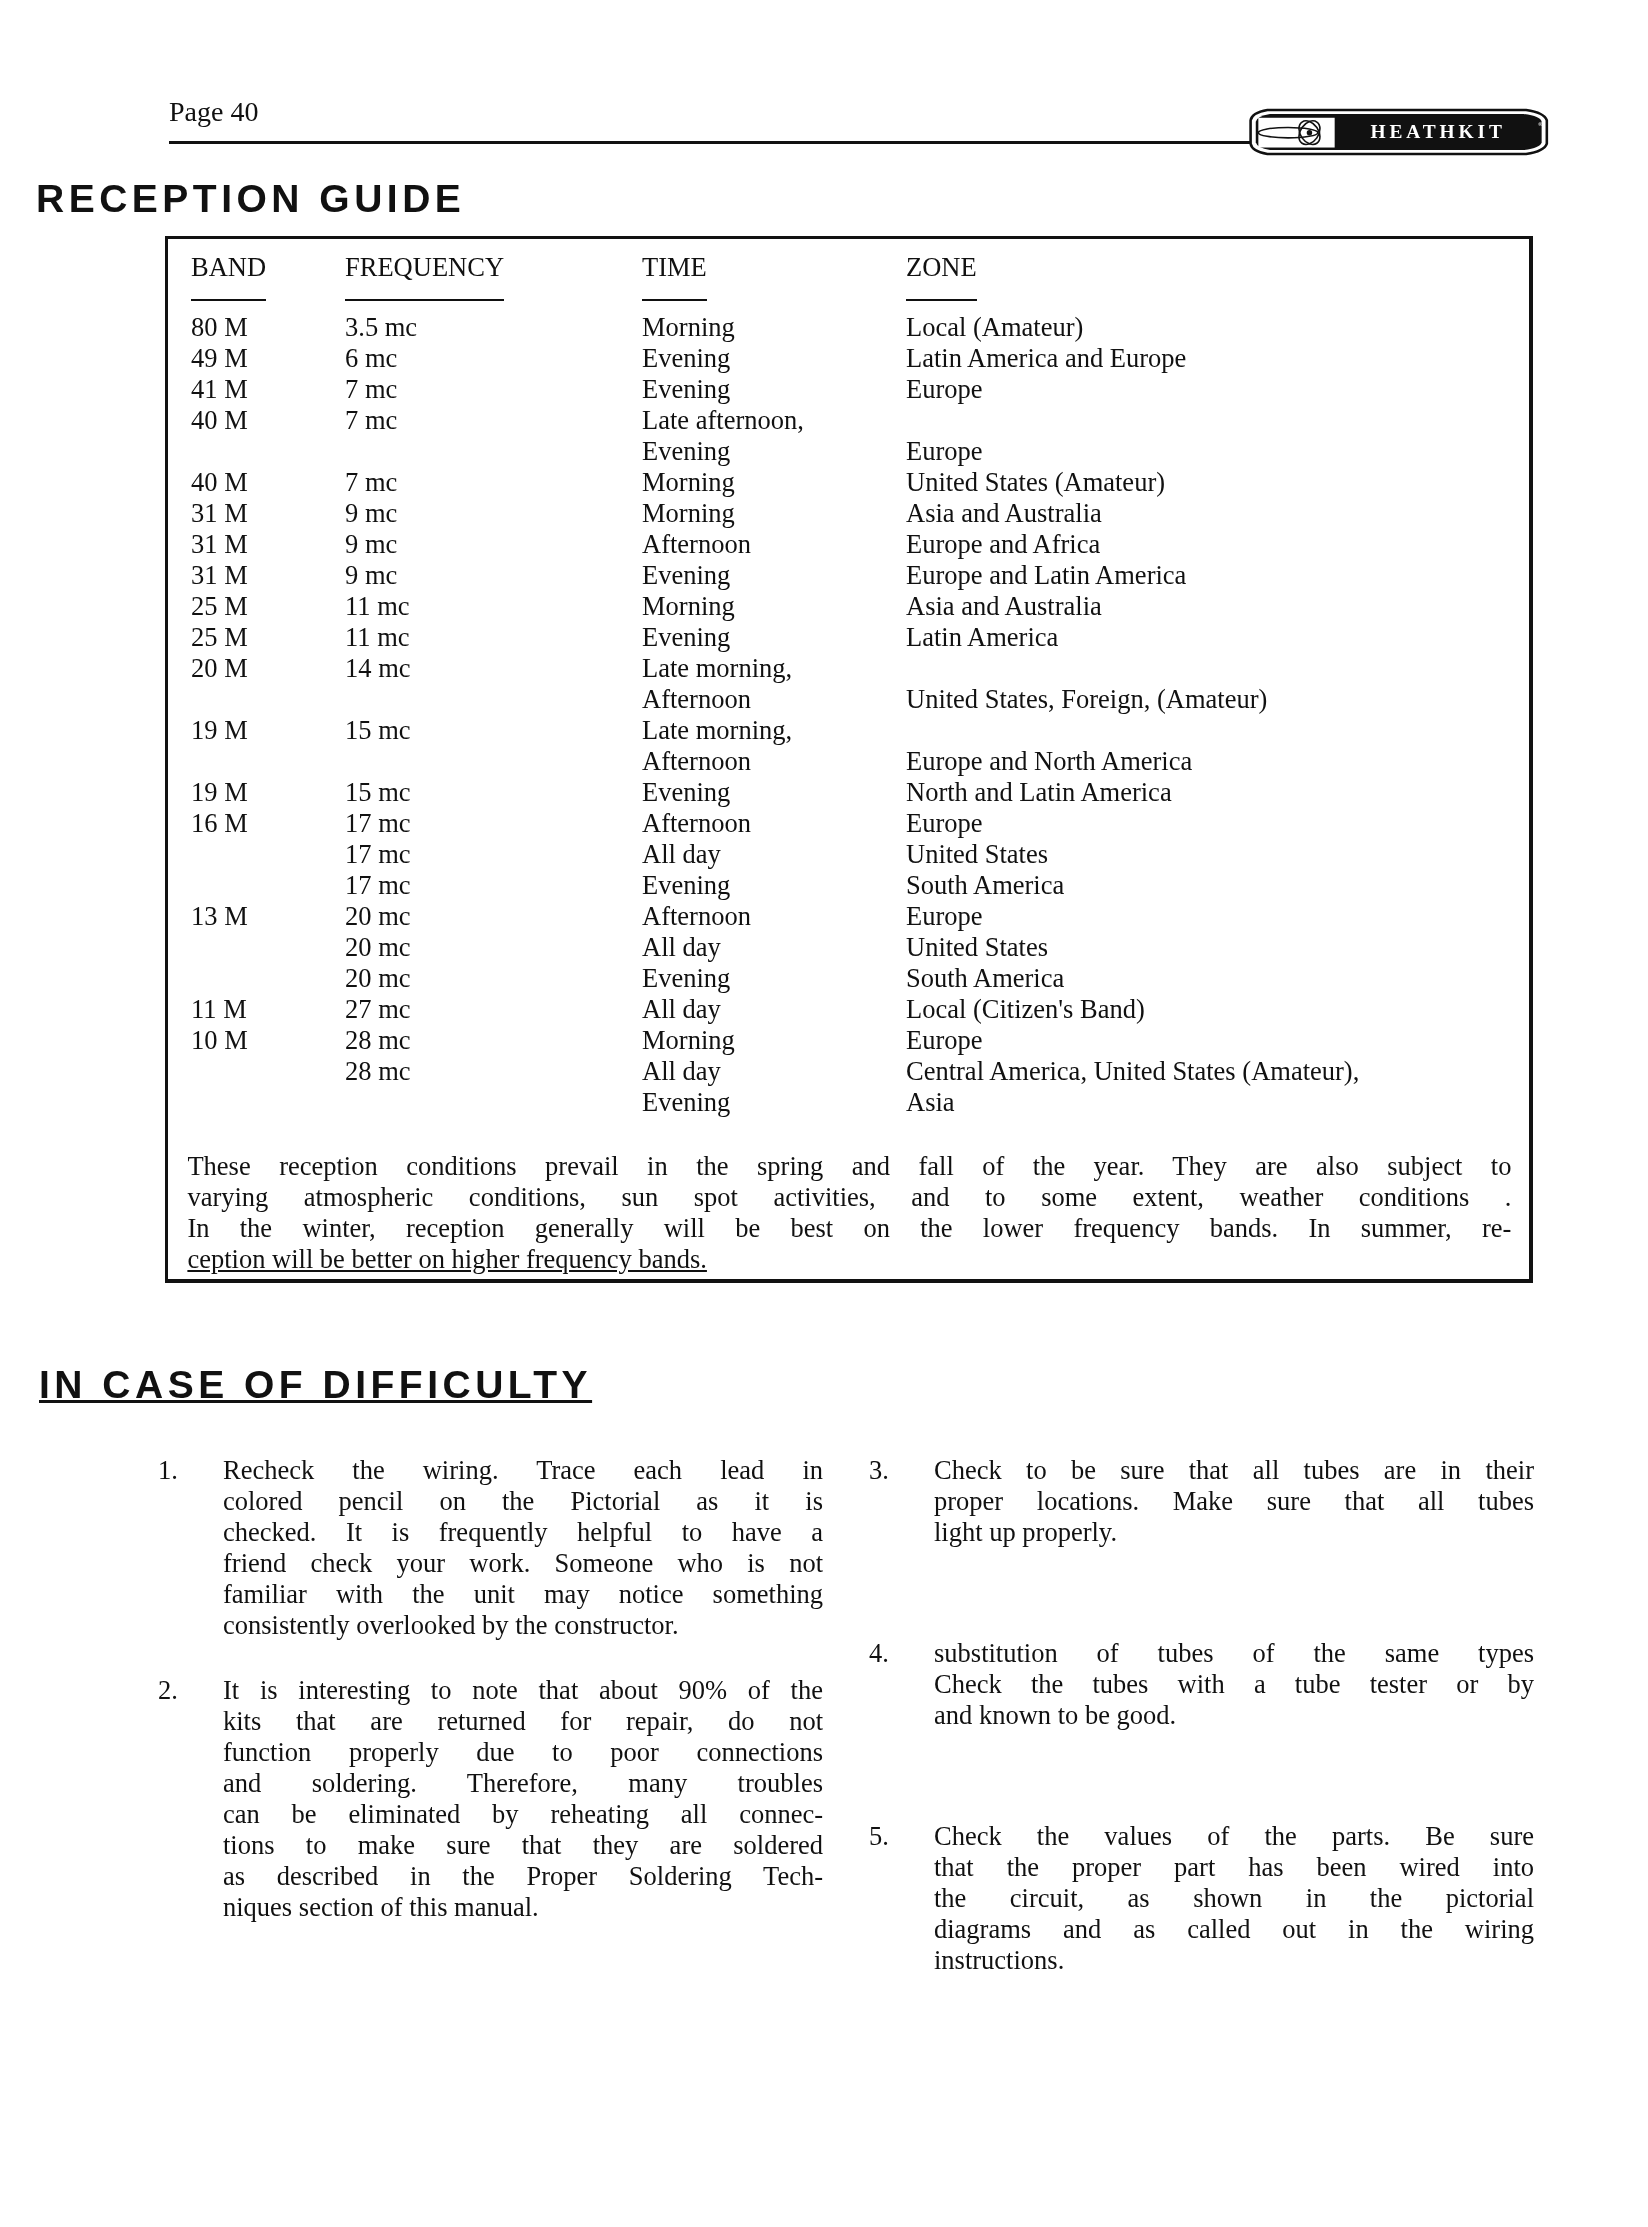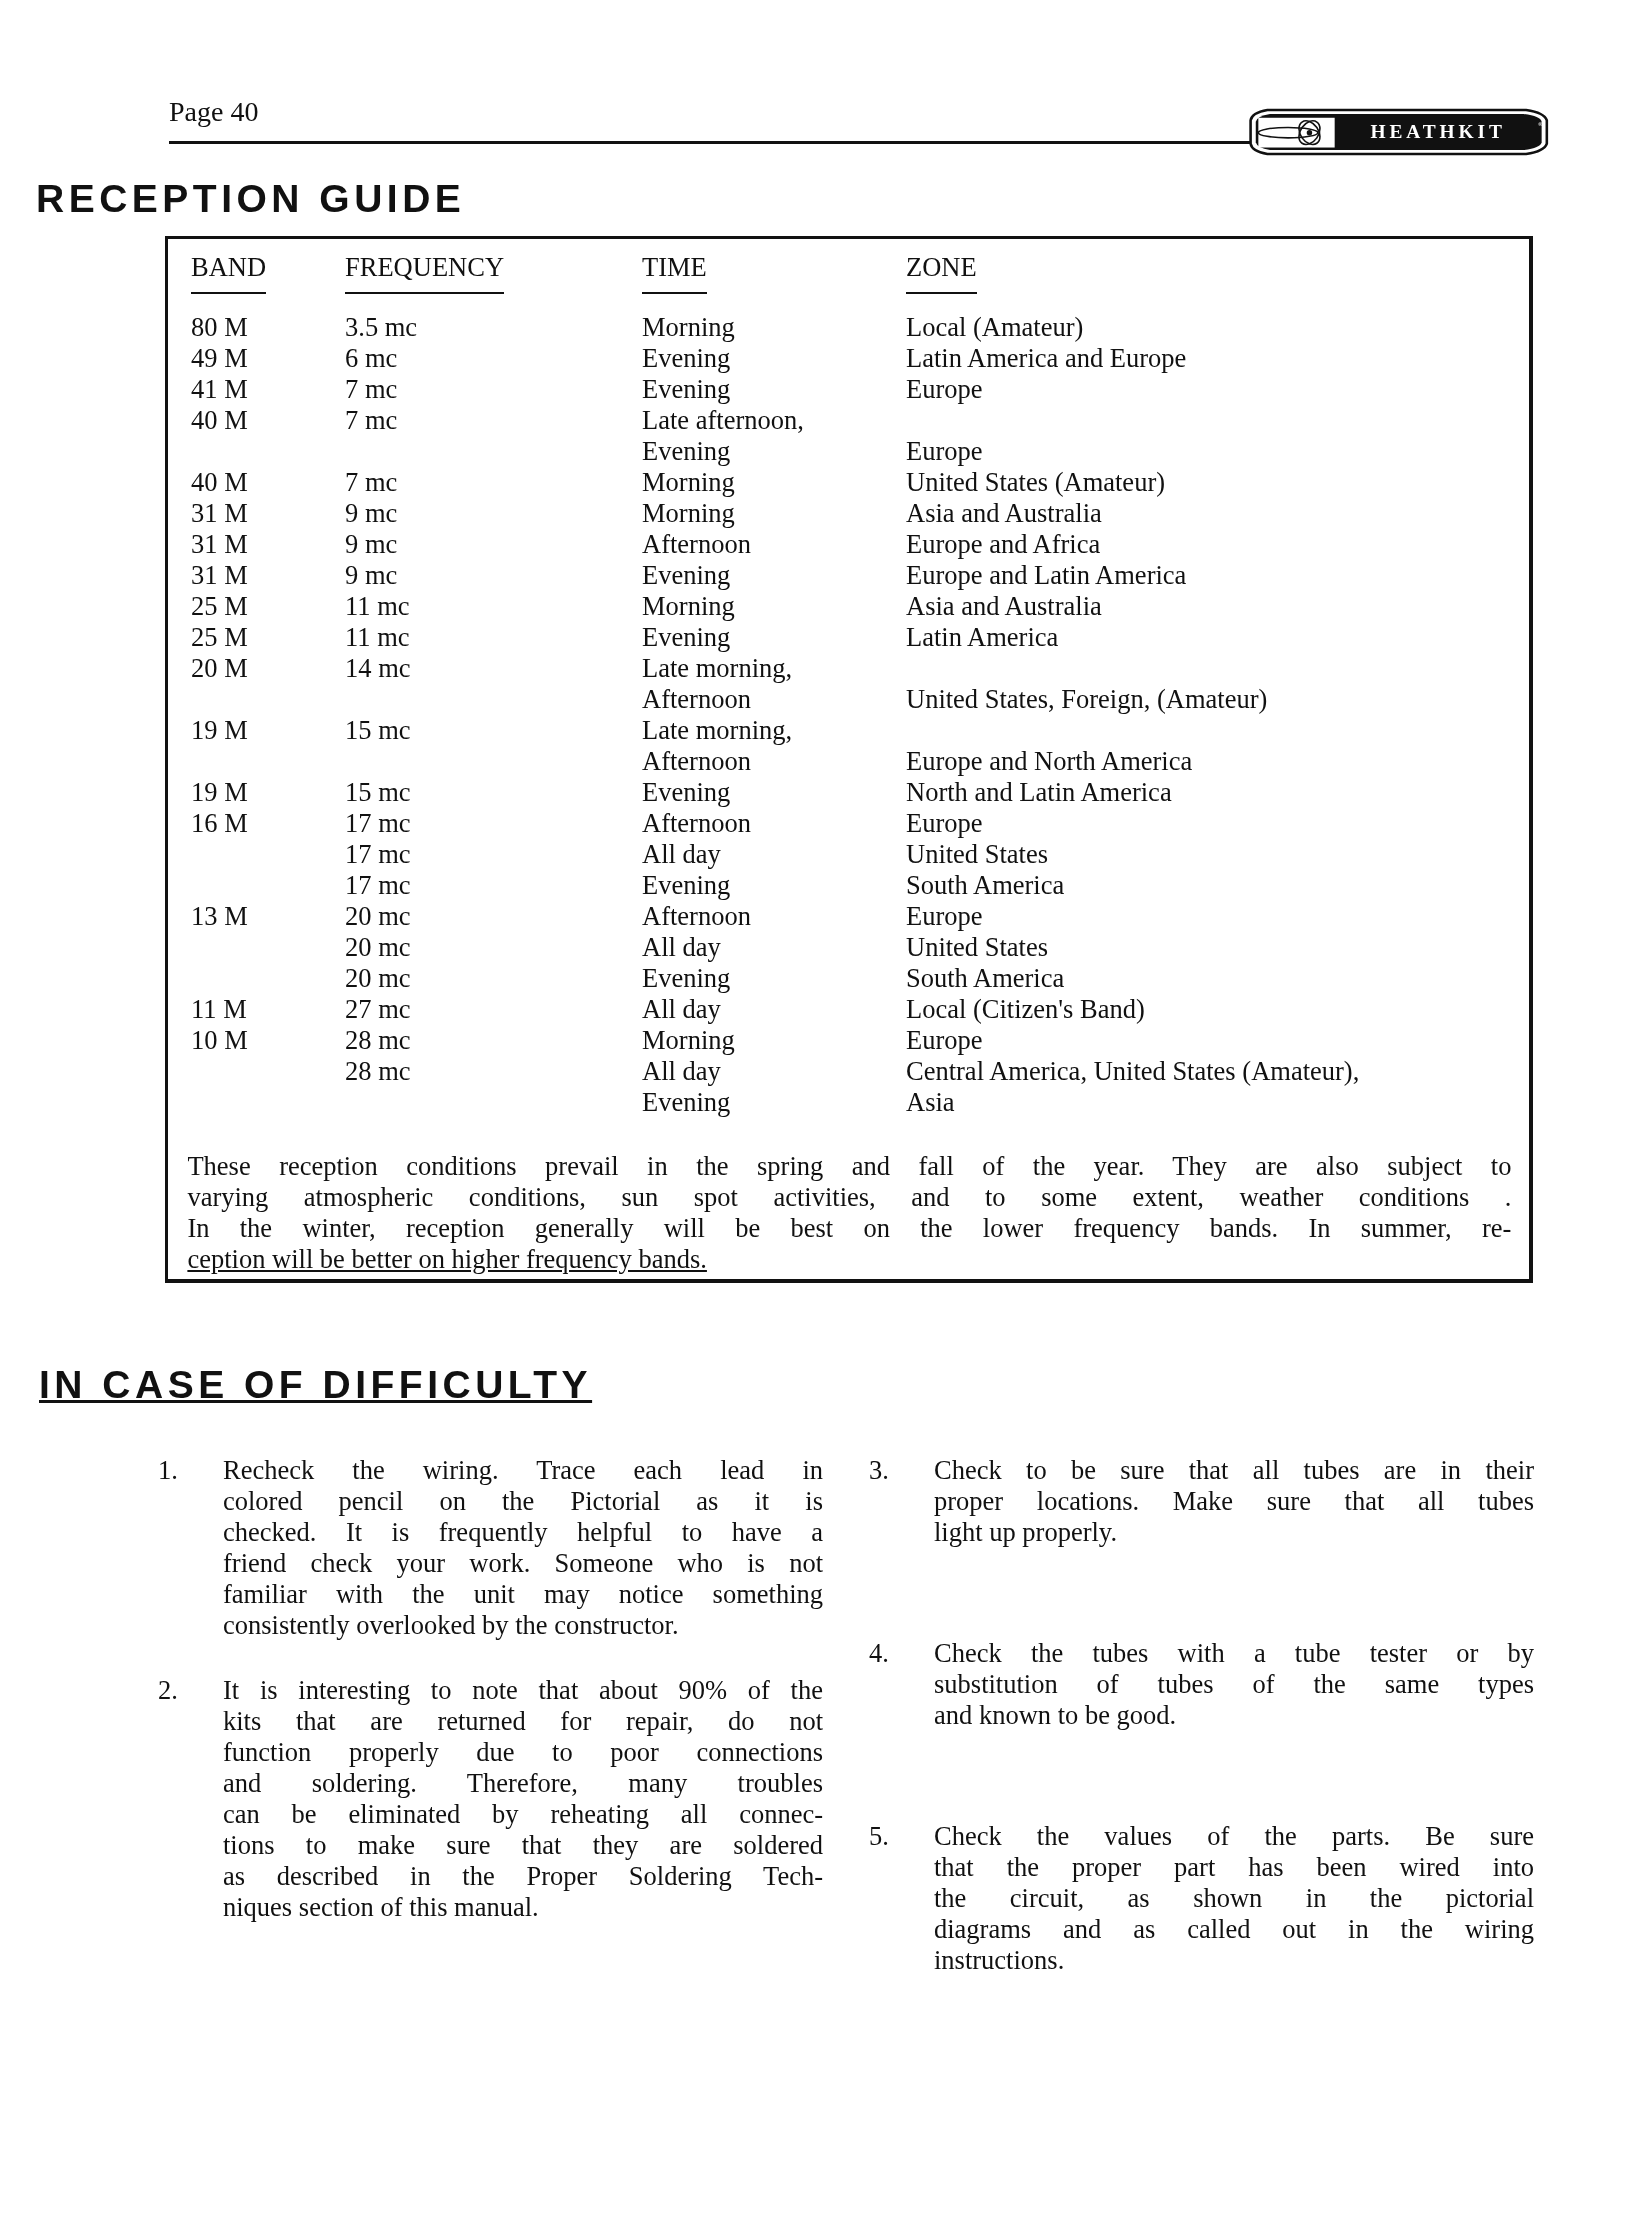--- a/index.html
+++ b/index.html
@@ -10,21 +10,21 @@
   .logo { position: absolute; left: 1248px; top: 106px; width: 304px; height: 52px; }
 
   .section-title { position: absolute; left: 0; width: 1649px; font-family: "Liberation Sans", "DejaVu Sans", sans-serif; font-weight: bold; letter-spacing: 4.5px; }
   .title-reception { top: 176px; font-size: 39px; line-height: 45px; padding-left: 36px; box-sizing: border-box; }
   .title-difficulty { top: 1362px; font-size: 39px; line-height: 45px; padding-left: 39px; box-sizing: border-box; text-decoration: underline; }
 
   .guide-box { position: absolute; left: 165px; top: 236px; width: 1368px; height: 1047px; box-sizing: border-box; border-top: 3.9px solid #111; border-left: 3.9px solid #111; border-right: 4.5px solid #111; border-bottom: 4.5px solid #111; }
 
   .tbl { position: absolute; left: 0; top: 0; width: 100%; }
   .hdr { position: absolute; top: 13px; font-size: 26.5px; line-height: 31px; }
-  .hdr span { border-bottom: 2.6px solid #111; padding-bottom: 10px; }
+  .hdr span { border-bottom: 2.6px solid #111; padding-bottom: 17px; }
   .c-band { left: 23px; }
   .c-freq { left: 177px; }
   .c-time { left: 474px; }
   .c-zone { left: 738px; }
 
   .rows { position: absolute; left: 0; top: 73px; width: 100%; }
   .row { position: relative; height: 31px; font-size: 26.5px; line-height: 31px; white-space: nowrap; }
   .row > span { position: absolute; top: 0; }
 
   .note { position: absolute; left: 19.4px; top: 912px; width: 1324px; font-size: 26.5px; line-height: 31px; text-align: justify; }
@@ -264,22 +264,22 @@
 <div class="diff-col diff-right">
   <div class="item">
       <span class="item-num">3.</span>
       <span class="item-line">Check to be sure that all tubes are in their</span>
       <span class="item-line">proper locations. Make sure that all tubes</span>
       <span class="item-line last">light up properly.</span>
     </div>
   <div class="gap-b"></div>
   <div class="item">
       <span class="item-num">4.</span>
+      <span class="item-line">substitution of tubes of the same types</span>
       <span class="item-line">Check the tubes with a tube tester or by</span>
-      <span class="item-line">substitution of tubes of the same types</span>
       <span class="item-line last">and known to be good.</span>
     </div>
   <div class="gap-c"></div>
   <div class="item">
       <span class="item-num">5.</span>
       <span class="item-line">Check the values of the parts. Be sure</span>
       <span class="item-line">that the proper part has been wired into</span>
       <span class="item-line">the circuit, as shown in the pictorial</span>
       <span class="item-line">diagrams and as called out in the wiring</span>
       <span class="item-line last">instructions.</span>

